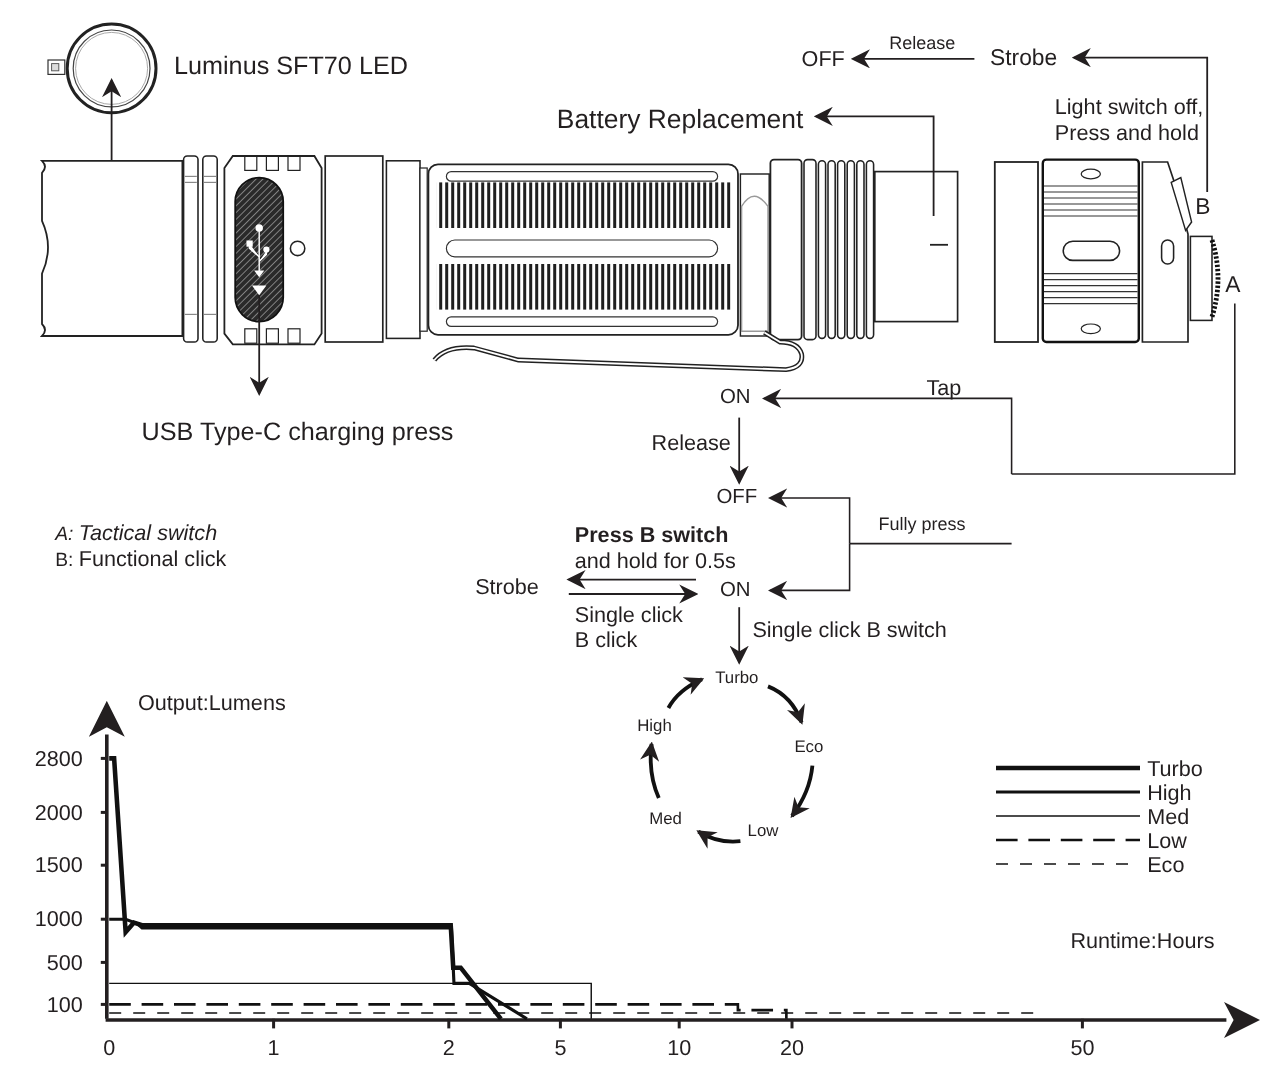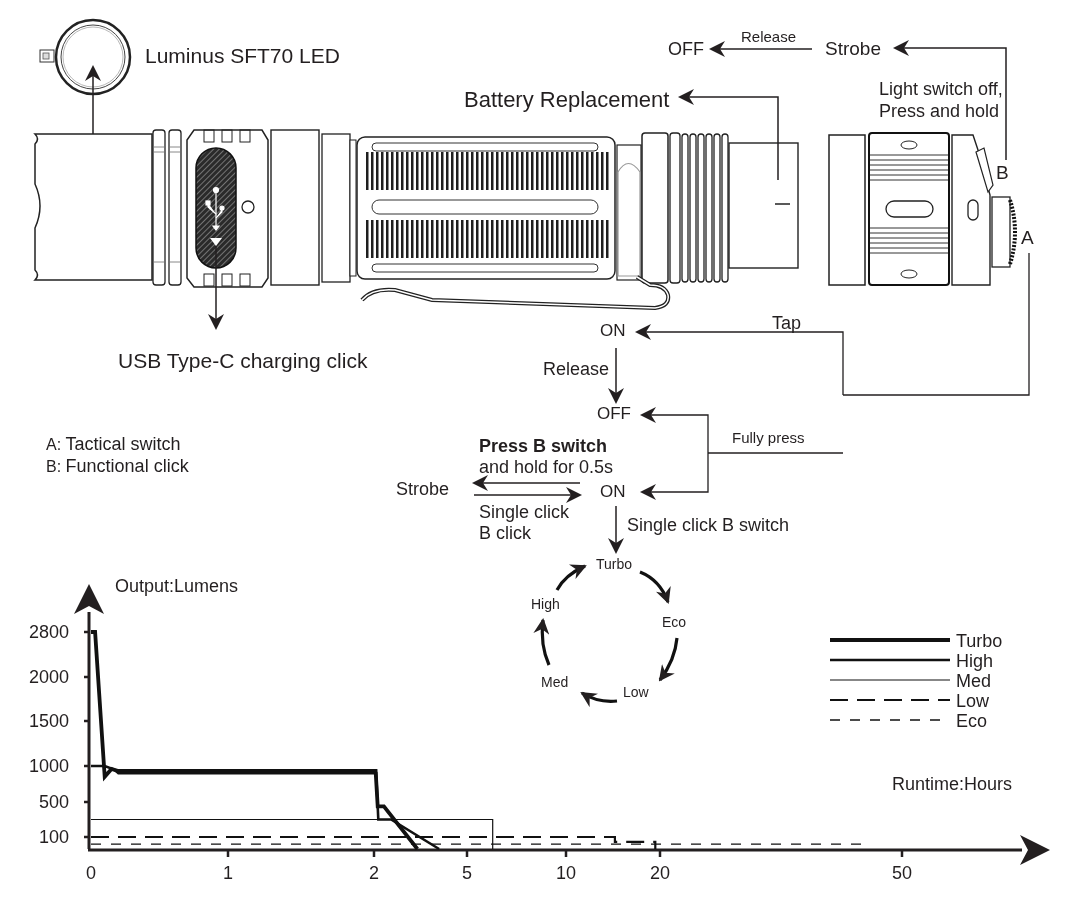--- a/index.html
+++ b/index.html
@@ -148,24 +148,24 @@
   <g fill="none" stroke="#111" stroke-width="3.2">
     <path d="M557,590 Q565,575 585,566" marker-end="url(#ahBig)"></path>
     <path d="M640,572 Q660,580 668,602" marker-end="url(#ahBig)"></path>
     <path d="M677,638 Q675,660 660,680" marker-end="url(#ahBig)"></path>
     <path d="M617,701 Q598,703 582,693" marker-end="url(#ahBig)"></path>
     <path d="M549,665 Q540,645 543,620" marker-end="url(#ahBig)"></path>
   </g>
 </svg>
 
 <div class="abs t-label" style="left:145px;top:44px;">Luminus SFT70 LED</div>
-<div class="abs t-label" style="left:118px;top:349px;">USB Type-C charging click</div>
+<div class="abs t-label" style="left:118px;top:349px;">USB Type-C charging press</div>
 <div class="abs t-label" style="left:464px;top:87px;font-size:22px;">Battery Replacement</div>
 
-<div class="abs" style="left:46px;top:434px;">
+<div class="abs" style="left:46px;top:434px;font-style:italic;">
   <span style="font-size:16px;">A:</span>
   <span class="t-small">Tactical switch</span>
 </div>
 <div class="abs" style="left:46px;top:456px;">
   <span style="font-size:16px;">B:</span>
   <span class="t-small">Functional click</span>
 </div>
 
 <div class="abs" style="left:996px;top:162px;font-size:19px;">B</div>
 <div class="abs" style="left:1021px;top:227px;font-size:19px;">A</div>

